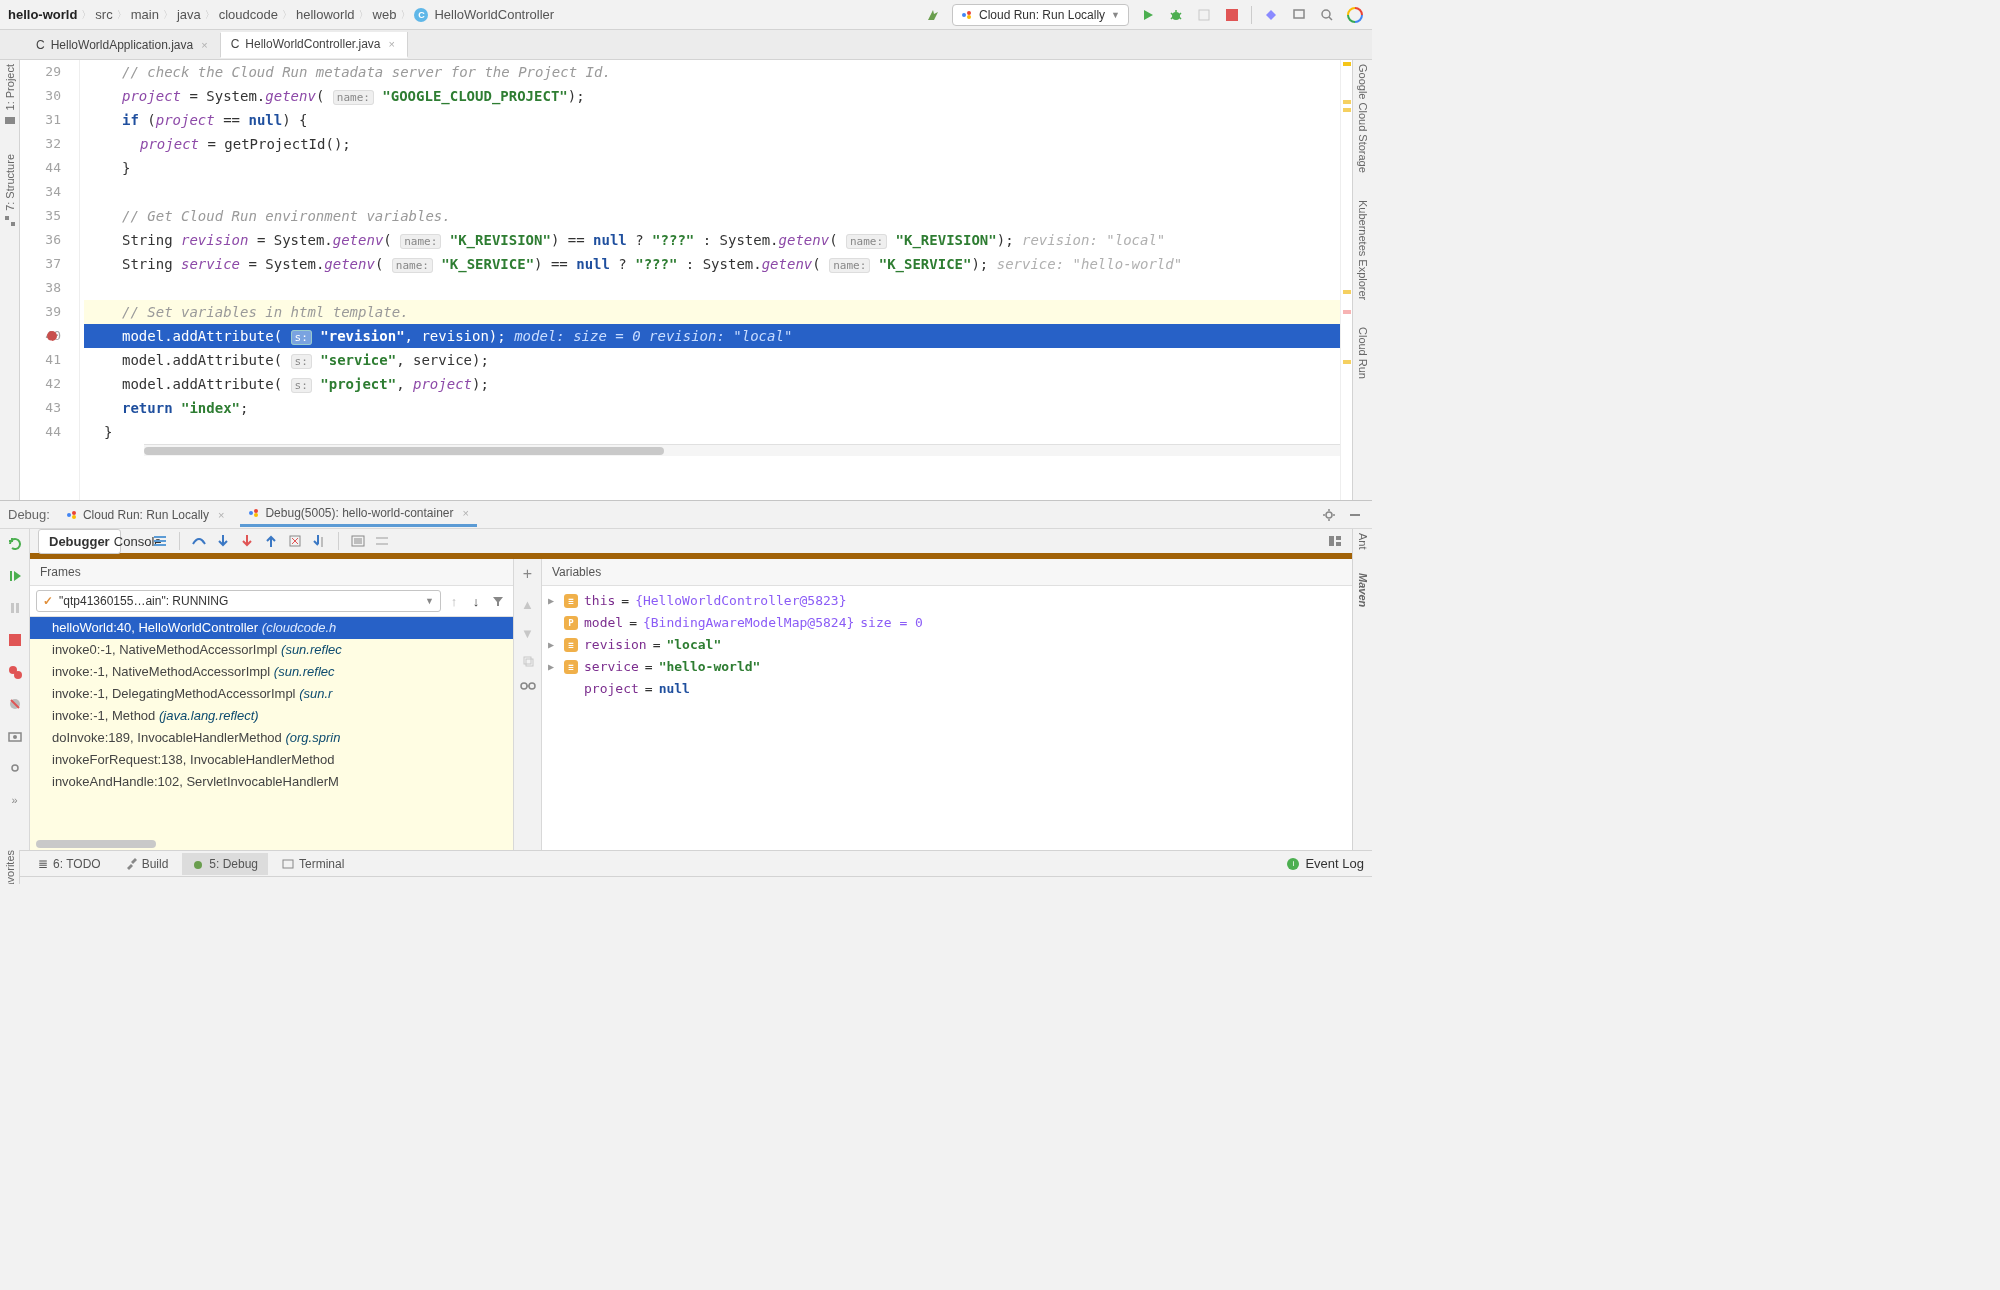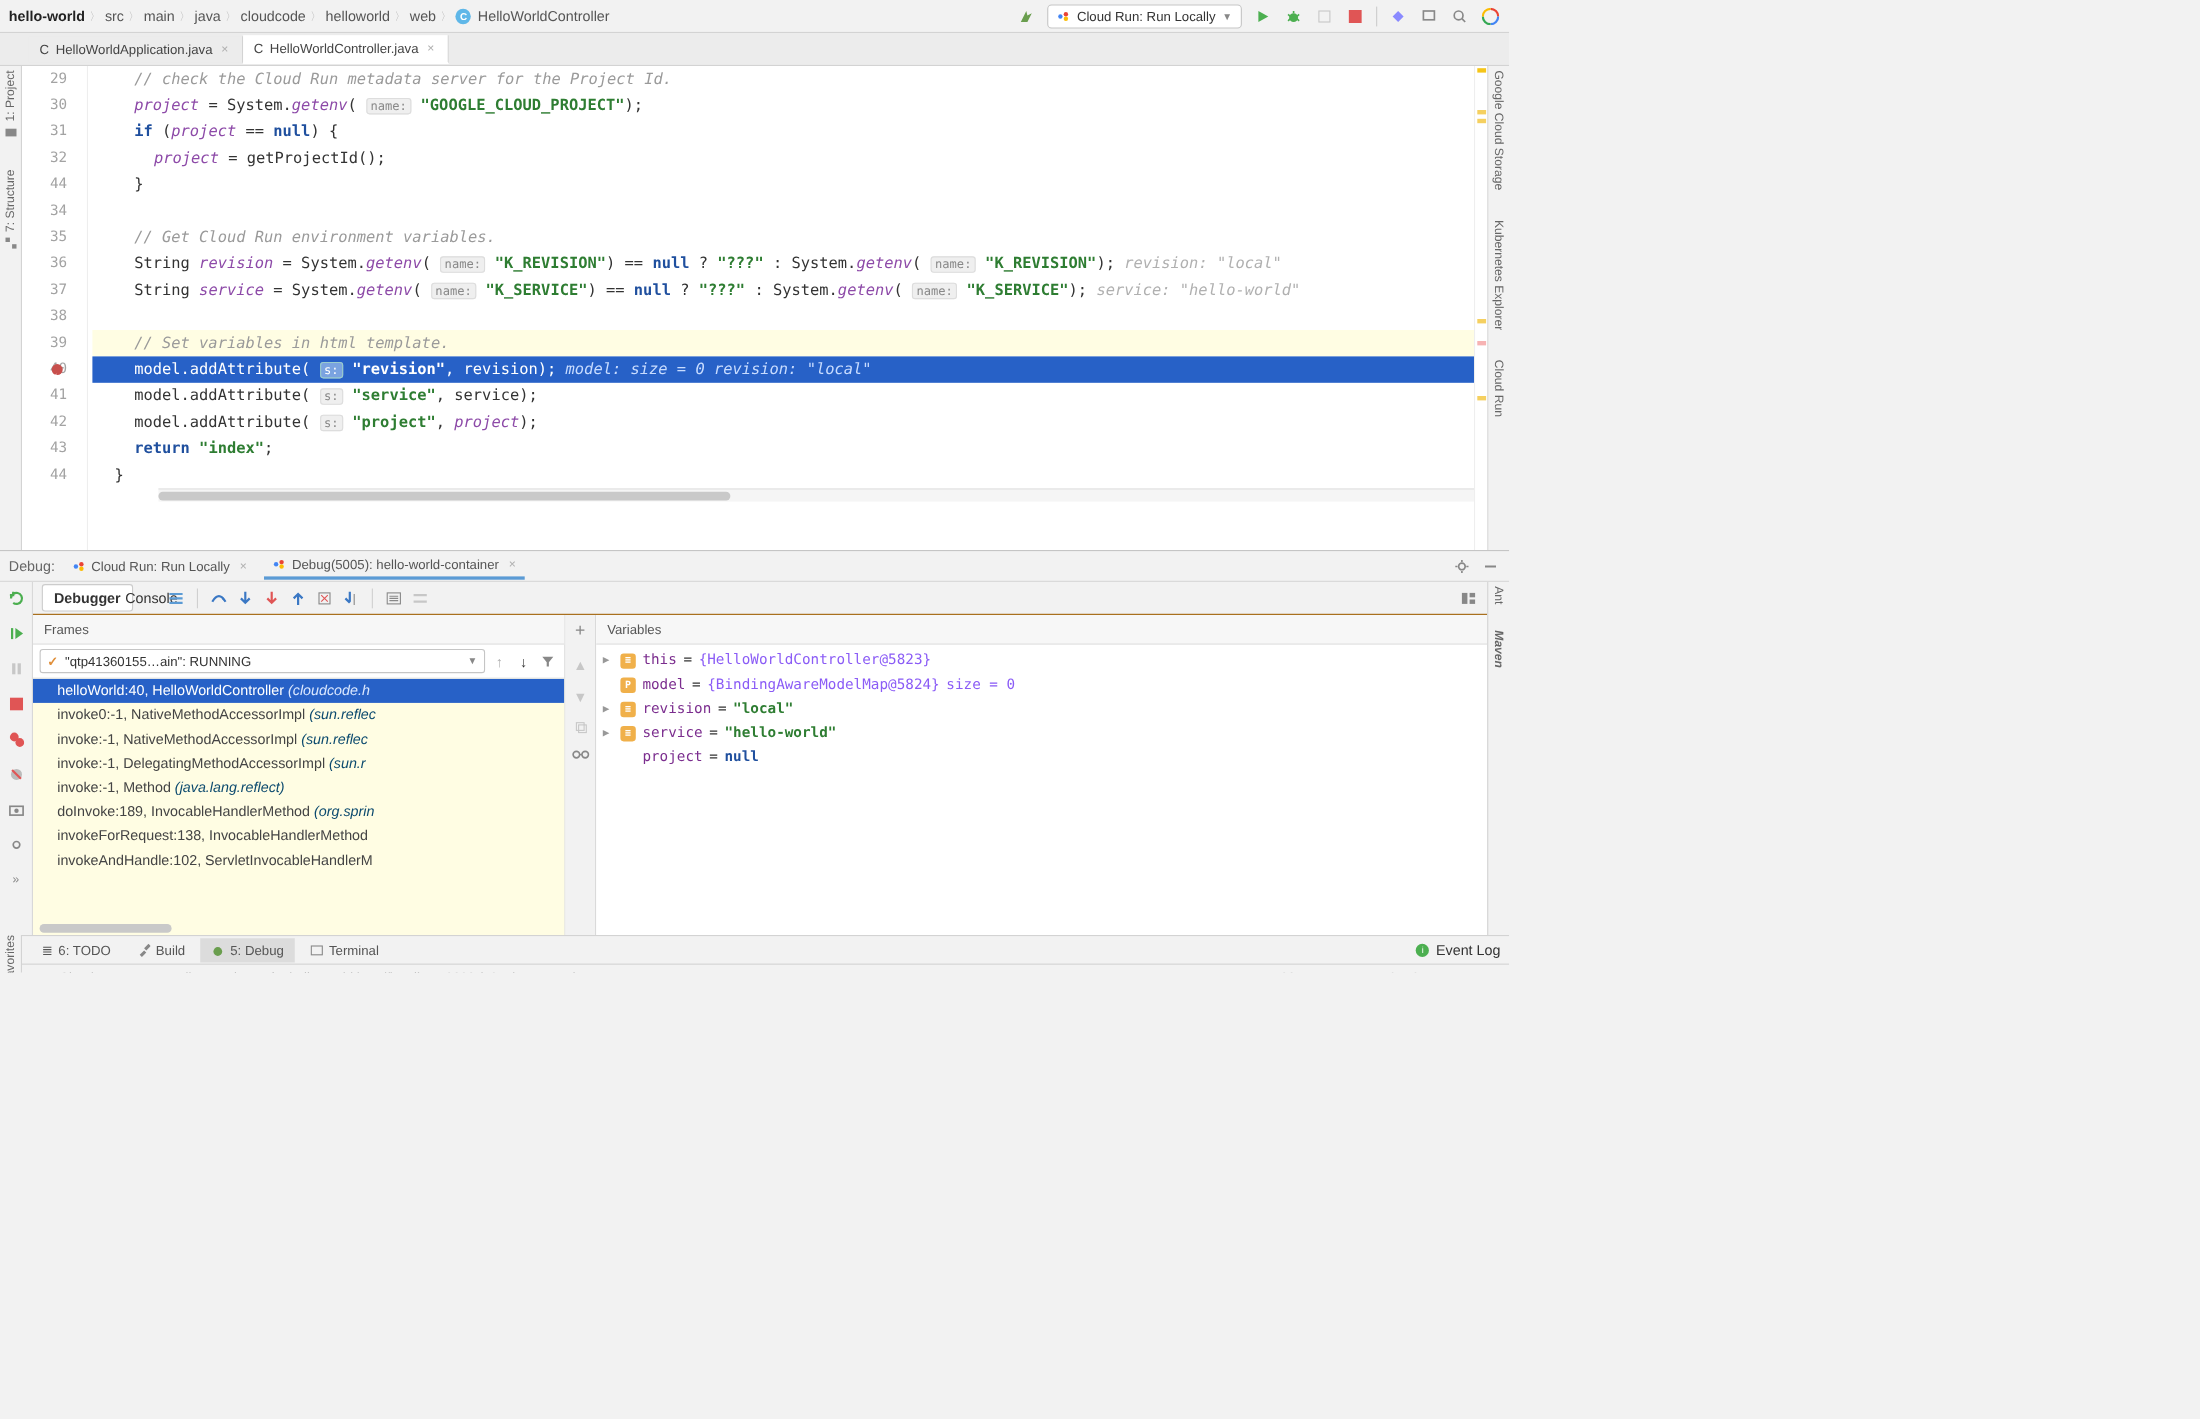--- a/index.html
+++ b/index.html
@@ -57,21 +57,21 @@
 
 
 .debug-panel { border-top: 1px solid #c5c5c5; background: #f2f2f2; display: flex; flex-direction: column; height: 350px; }
 .debug-header { height: 28px; display: flex; align-items: center; padding: 0 8px; gap: 8px; border-bottom: 1px solid #d8d8d8; }
 .debug-header .lbl { color: #666; }
 .dtab { padding: 4px 8px; display: flex; align-items: center; gap: 5px; font-size: 12px; color: #555; cursor:pointer;}
 .dtab.active { border-bottom: 3px solid #5b9bd5; }
 .dtab .x { color: #b0b0b0; font-size: 11px; padding-left: 4px; }
 .debug-header .spacer { flex: 1; }
 
-.debug-toolbar { height: 30px; display: flex; align-items: center; padding: 0 8px; gap: 6px; border-bottom: 1px solid #a16207; background:#f2f2f2;}
+.debug-toolbar { height: 30px; display: flex; align-items: center; padding: 0 8px; gap: 6px; border-bottom: 6px solid #a16207; background:#f2f2f2;}
 .debug-toolbar .sep { width: 1px; height: 18px; background: #d0d0d0; margin: 0 4px; }
 .tool-tab { padding: 4px 10px; font-weight: 600; border: 1px solid transparent; border-radius: 3px;}
 .tool-tab.sel { background: #fff; border-color: #ccc; }
 
 .debug-body { flex: 1; display: flex; overflow: hidden; }
 .debug-left-icons { width: 30px; background: #f2f2f2; border-right: 1px solid #d8d8d8; display: flex; flex-direction: column; align-items: center; padding: 6px 0; gap: 14px; }
 .frames-panel { width: 484px; display: flex; flex-direction: column; border-right: 1px solid #d8d8d8; background:#fff;}
 .panel-title { padding: 6px 10px; font-size: 12px; color: #555; background: #f7f7f7; border-bottom: 1px solid #e0e0e0; }
 .frames-ctrl { display: flex; align-items: center; padding: 4px 6px; gap: 4px; border-bottom: 1px solid #e0e0e0; }
 .thread-combo { flex: 1; border: 1px solid #c5c5c5; border-radius: 3px; padding: 3px 6px; display: flex; align-items: center; gap: 6px; font-size: 12px; background: #fff; }

